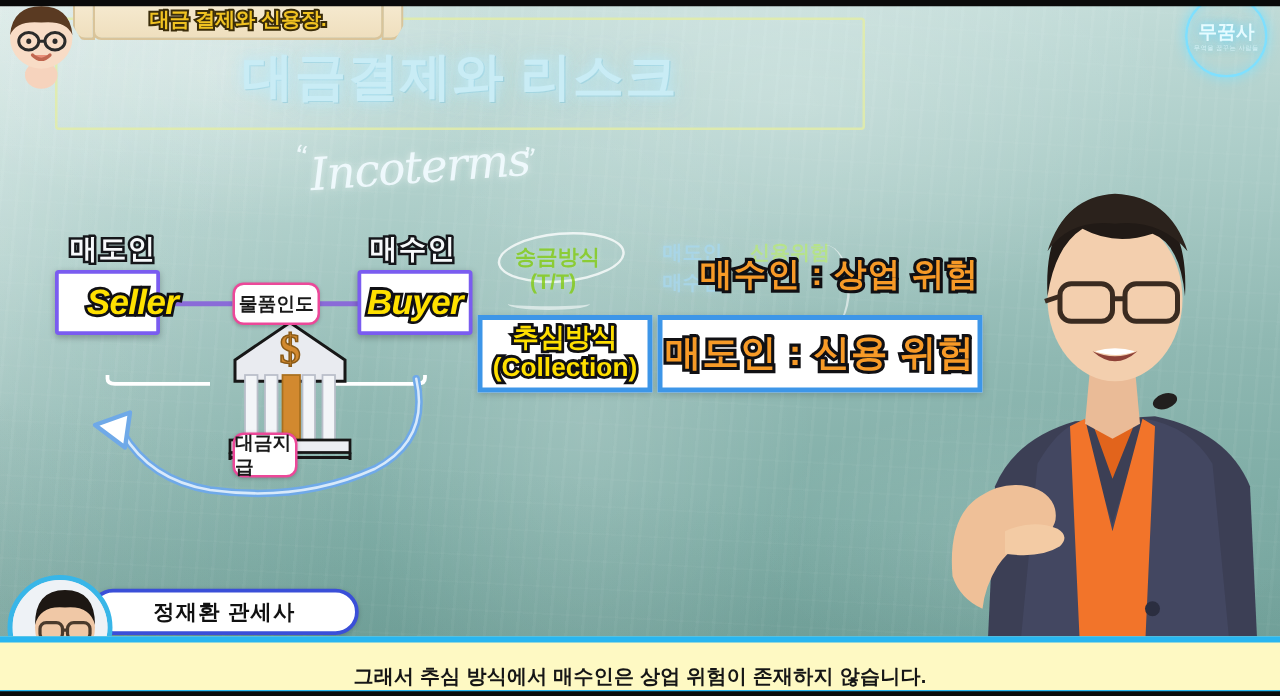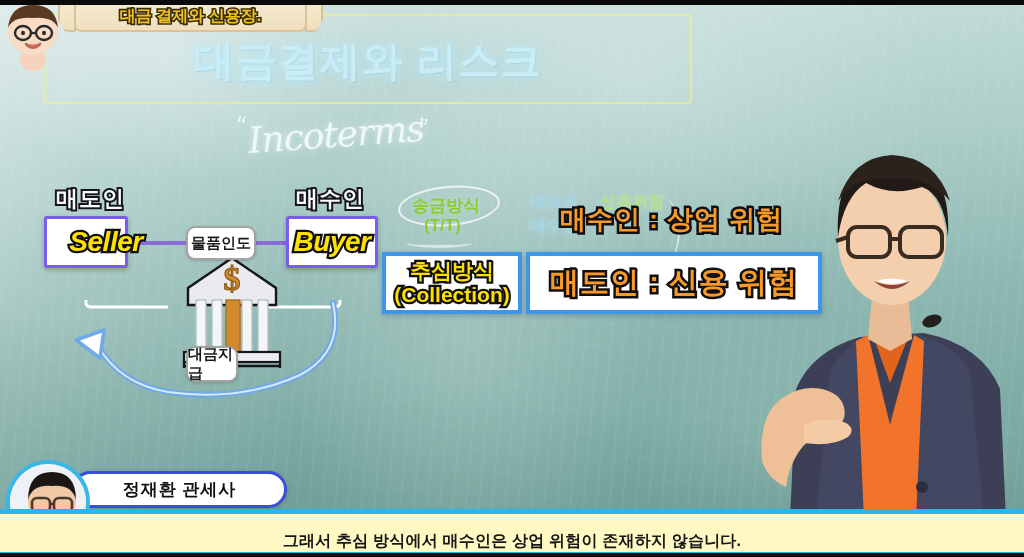--- a/index.html
+++ b/index.html
@@ -137,21 +137,21 @@
   .party-box{
     position:absolute; background:#ffffff; border:3px solid #7a5cf0; border-radius:3px;
     display:flex; align-items:center; justify-content:center;
     box-shadow:0 2px 5px rgba(0,0,0,.25);
   }
   .party-box span{
     font-size:28px; font-weight:700; font-style:italic; color:#ffe100;
     -webkit-text-stroke:4.5px #101014; paint-order:stroke fill; letter-spacing:-0.5px;
   }
   .flow-box{
-    position:absolute; background:#ffffff; border:2px solid #a3a3a3; border-radius:9px;
+    position:absolute; background:#ffffff; border:2px solid #ec4899; border-radius:9px;
     display:flex; align-items:center; justify-content:center;
     font-size:15px; font-weight:700; color:#1a1a1a; box-shadow:0 1px 3px rgba(0,0,0,.18);
   }
 
   
   .ov-box{
     position:absolute; background:#ffffff; border:4px solid #3d96e8;
     display:flex; align-items:center; justify-content:center; text-align:center;
     box-shadow:0 2px 6px rgba(0,0,0,.2); z-index:30;
   }
@@ -220,20 +220,25 @@
     <ellipse cx="31" cy="28" rx="25" ry="25" fill="#f8dcc6"></ellipse>
     <path d="M6 26 q2 -23 25 -23 q23 0 25 23 q-5 -12 -25 -10 q-20 -2 -25 10z" fill="#5a3a22"></path>
     <ellipse cx="21" cy="31" rx="8" ry="7" fill="none" stroke="#2b2b2b" stroke-width="2.4"></ellipse>
     <ellipse cx="42" cy="31" rx="8" ry="7" fill="none" stroke="#2b2b2b" stroke-width="2.4"></ellipse>
     <line x1="29" y1="31" x2="34" y2="31" stroke="#2b2b2b" stroke-width="2.4"></line>
     <ellipse cx="21" cy="31" rx="2" ry="2.2" fill="#2b2b2b"></ellipse>
     <ellipse cx="42" cy="31" rx="2" ry="2.2" fill="#2b2b2b"></ellipse>
     <path d="M24 42 q7 7 14 0" stroke="#c0664f" stroke-width="2.6" fill="#e88e78" stroke-linecap="round"></path>
   </svg>
 
+  <div class="logo">
+    <div class="logo-ring"></div>
+    <div class="logo-text">무꿈사</div>
+    <div class="logo-sub">무역을 꿈꾸는 사람들</div>
+  </div>
 
   <div class="hw-q1">“</div>
   <div class="handwrite">Incoterms</div>
   <div class="hw-q2">”</div>
 
   <div class="chalk-circle"></div>
   <div class="chalk-note" style="left:412px; top:194px;">송금방식</div>
   <div class="chalk-note" style="left:424px; top:216px;">(T/T)</div>
   <div class="chalk-underline"></div>
   <div class="chalk-blue" style="left:530px; top:192px;">매도인</div>
@@ -282,21 +287,21 @@
   <div class="flow-box" style="left:186px; top:226px; width:70px; height:34px;">물품인도</div>
   <div class="flow-box" style="left:186px; top:346px; width:52px; height:36px;">대금지급</div>
 
   <div class="ov-box" style="left:382px; top:252px; width:140px; height:62px;">
     <div class="ov-yellow">
       <span>추심방식</span><br>
       <span>(Collection)</span>
     </div>
   </div>
 
-  <div class="ov-box" style="left:526px; top:252px; width:296px; height:62px;">
+  <div class="ov-box" style="left:526px; top:252px; width:260px; height:62px;">
     <div class="ov-orange">매도인 : 신용 위험</div>
   </div>
 
   <div class="float-orange" style="left:560px; top:202px;">매수인 : 상업 위험</div>
 
   <svg class="presenter" viewBox="0 0 268 430">
 
     <path d="M34 430 L40 300 Q56 262 104 248 L168 244 Q226 256 244 300 L250 430 Z" fill="#3c3f55"></path>
     <path d="M108 248 L134 330 L160 246 Q196 252 214 282 L228 430 L60 430 L74 282 Q90 254 108 248 Z" fill="#434761"></path>
 

